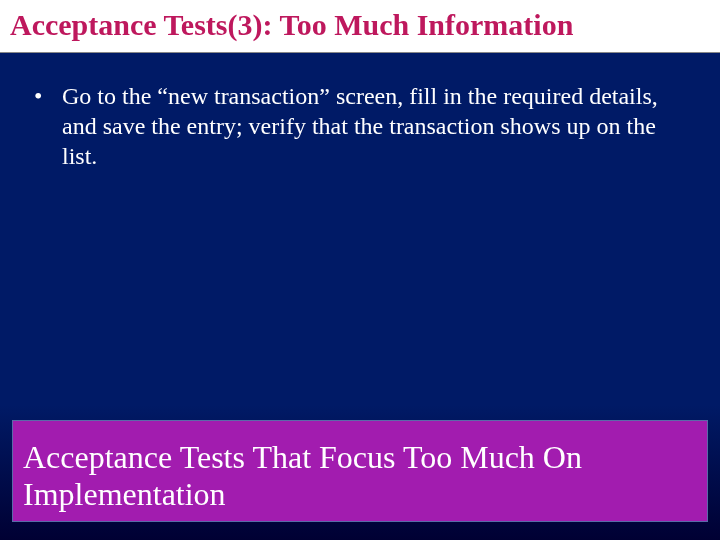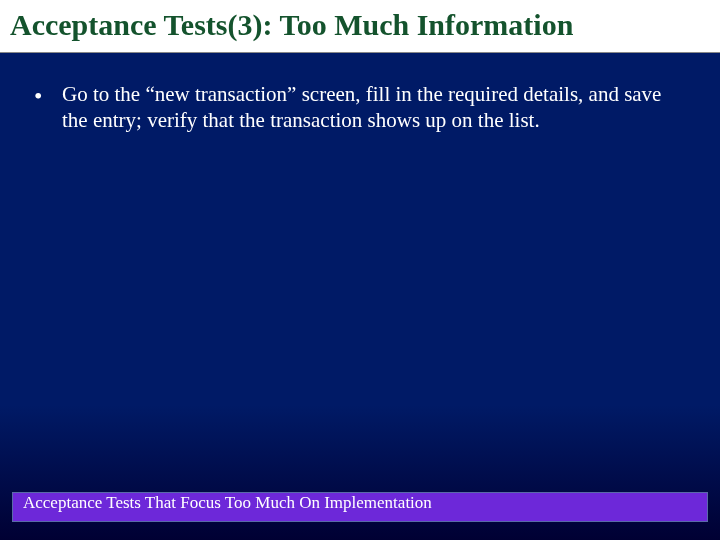--- a/index.html
+++ b/index.html
@@ -5,60 +5,60 @@
   * { margin: 0; padding: 0; box-sizing: border-box; }
   body {
     width: 720px;
     height: 540px;
     background: linear-gradient(to bottom, #001a66 0%, #001a66 75%, #000033 100%);
     font-family: "Times New Roman", Times, serif;
     overflow: hidden;
     position: relative;
   }
   .title {
-    color: #14532d;
+    color: #be185d;
     background: #fff;
     font-size: 30px;
     font-weight: bold;
     padding: 8px 10px 10px 10px;
     border-bottom: 1px solid #888;
     width: 100%;
   }
   .content {
     padding: 28px 28px 0 28px;
     color: #fff;
   }
   ul {
     list-style: none;
   }
   li {
     position: relative;
     padding-left: 34px;
-    font-size: 21px;
+    font-size: 24px;
     line-height: 1.25;
     margin-bottom: 4px;
   }
   li::before {
     content: "•";
     position: absolute;
     left: 6px;
     top: 0;
     font-size: 24px;
     color: #fff;
   }
   .footer-box {
     position: absolute;
     left: 12px;
     right: 12px;
     bottom: 18px;
-    background: #6d28d9;
+    background: #a21caf;
     border: 1px solid #5a6aa8;
     color: #fff;
-    font-size: 17px;
-    padding: 0 10px 8px 10px;
+    font-size: 32px;
+    padding: 18px 10px 8px 10px;
     text-align: left;
   }
 </style>
 </head>
 <body>
 
 <div class="title">Acceptance Tests(3): Too Much Information</div>
 
 <div class="content">
   <ul>

